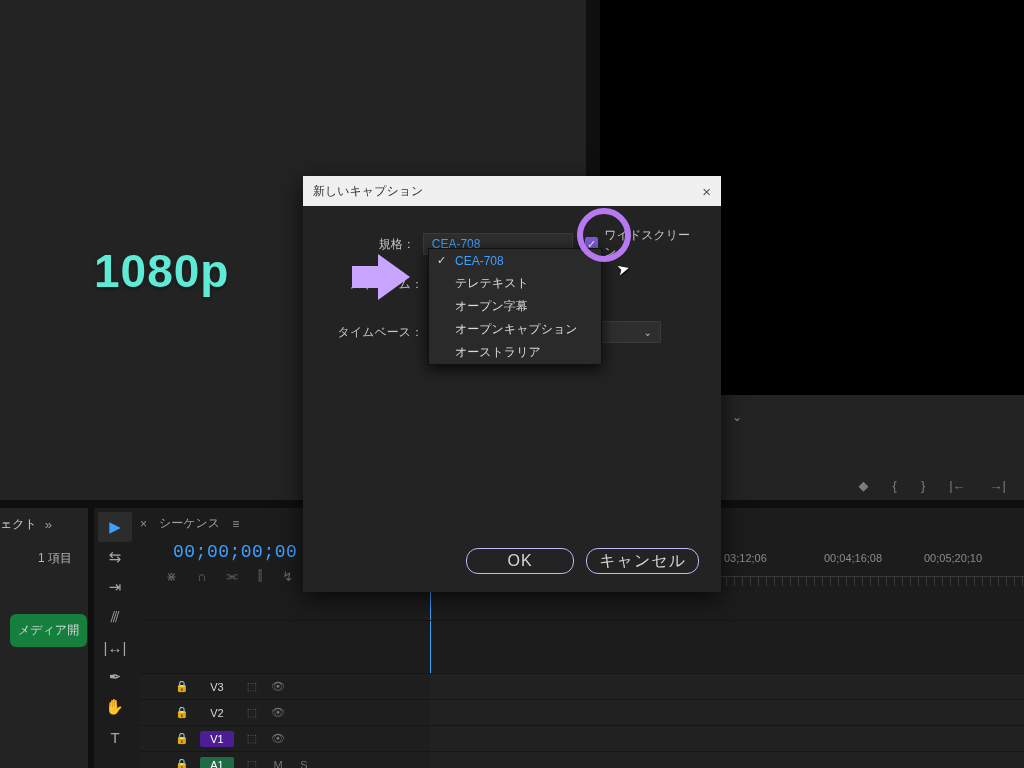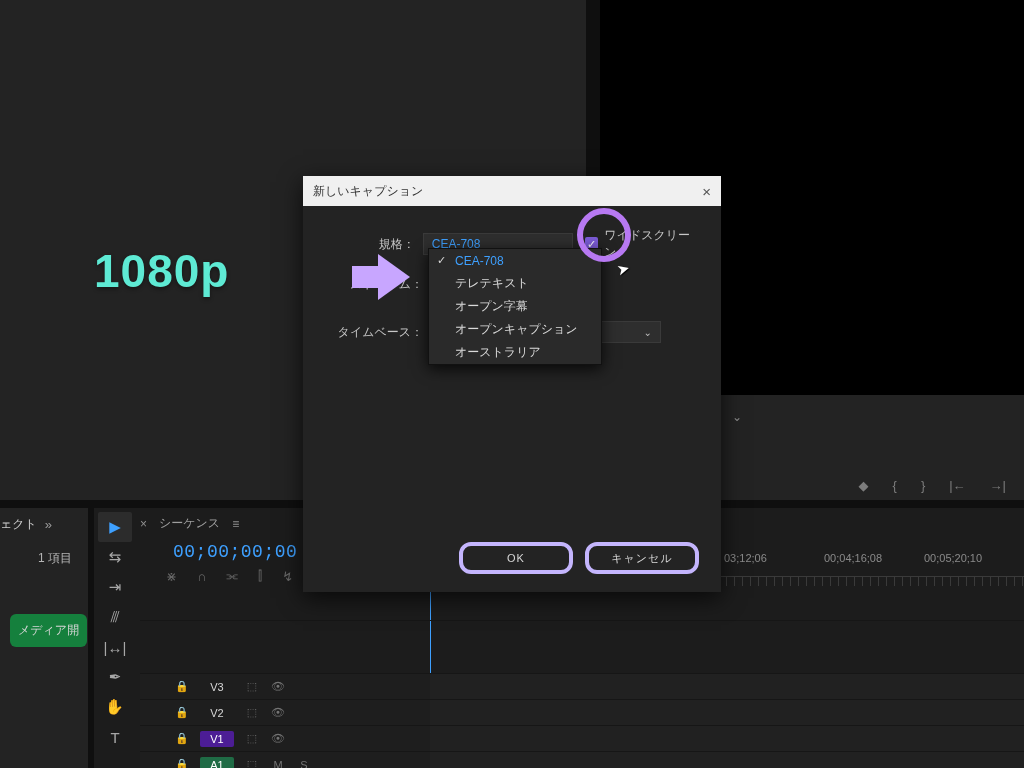--- a/index.html
+++ b/index.html
@@ -375,25 +375,25 @@
   .dlg-buttons {
     position: absolute;
     bottom: 18px;
     right: 22px;
     display: flex;
     gap: 12px;
   }
   .btn {
     min-width: 82px;
     height: 24px;
-    border: 4px solid #c4b5fd;
+    border: 1px solid #c4b5fd;
     border-radius: 12px;
     background: transparent;
     color: #d7d7d7;
-    font-size: 11px;
+    font-size: 16px;
     display: flex;
     align-items: center;
     justify-content: center;
     padding: 0 12px;
     cursor: pointer;
     letter-spacing: 1px;
   }
 
   
   .annot-text {

